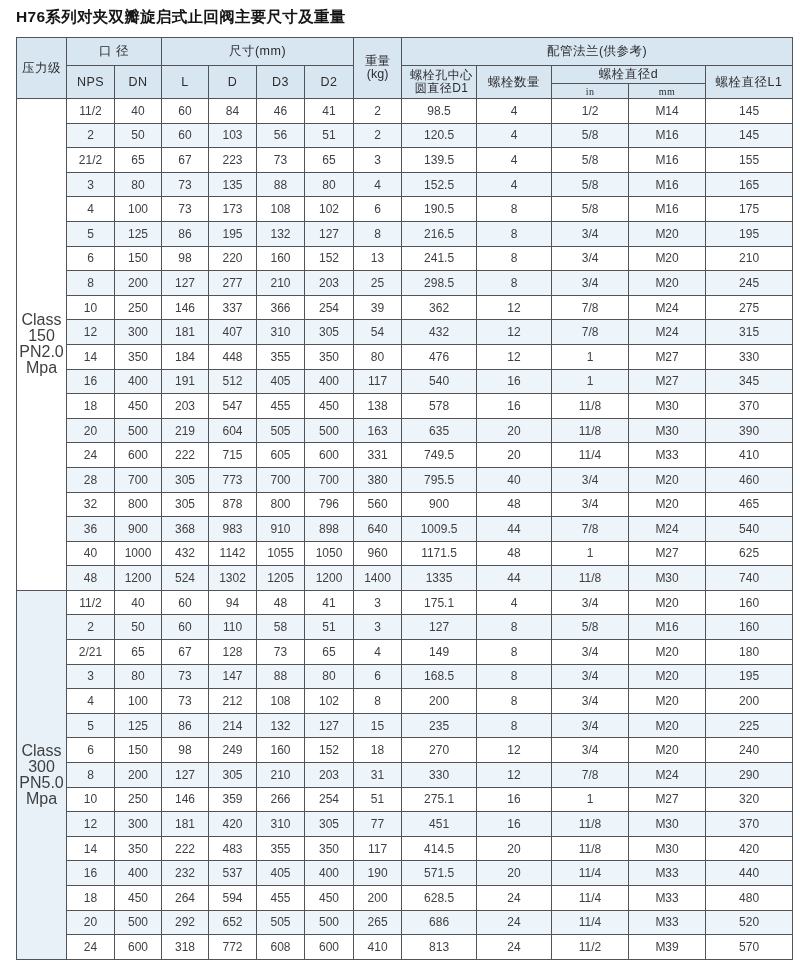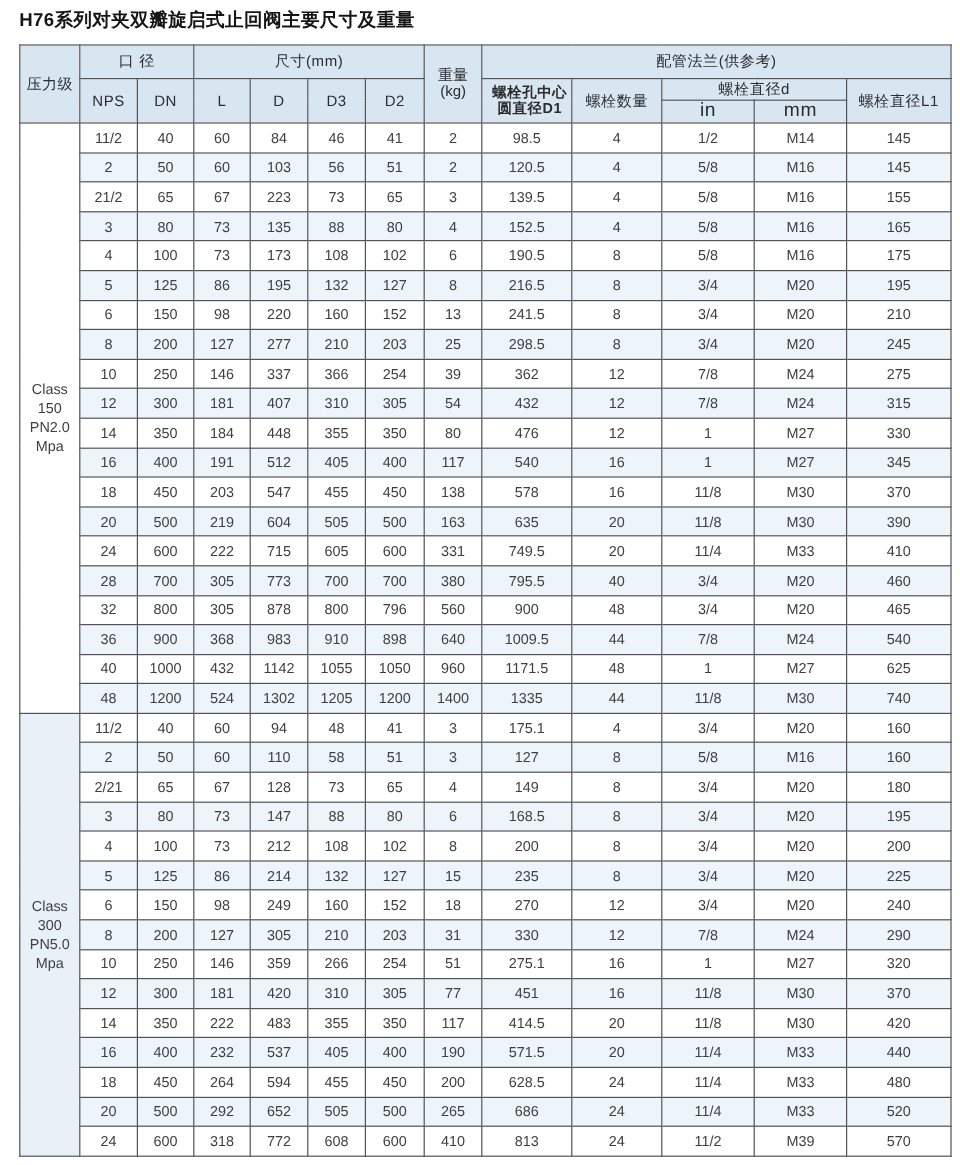--- a/index.html
+++ b/index.html
@@ -21,31 +21,31 @@
     text-align:center;vertical-align:middle;
     padding:0;overflow:hidden;white-space:nowrap;
   }
   thead th{
     background:#d8e6f2;
     font-weight:normal;font-size:12.5px;color:#2c2c2e;
     letter-spacing:.5px;
   }
   th.hA{height:27px;}
   th.hB{height:13px;}
-  th.hC{height:14px;font-size:16px;}
+  th.hC{height:14px;font-size:10px;font-family:Liberation Serif, serif;}
   th.two-line{line-height:13px;letter-spacing:0;}
-  th.d1-head{text-align:left;font-weight:bold;}
+  th.d1-head{text-align:left;}
   th.d1-head div{padding-left:5px;line-height:13px;font-size:12px;}
   tbody td{
     font-size:12px;color:#3f3f41;height:23.6px;
     background:#ffffff;line-height:1;
   }
   tbody tr.stripe td{background:#edf4fa;}
   td.class-cell{
-    font-size:12px;color:#3f3f41;line-height:16px;
+    font-size:16px;color:#3f3f41;line-height:16px;
     background:#ffffff;white-space:normal;
   }
   td.class-cell.sec1{background:#e8f1f8;}
 </style>
 </head>
 <body>
 
 <div class="page">
   <div class="page-title">H76系列对夹双瓣旋启式止回阀主要尺寸及重量</div>
 

